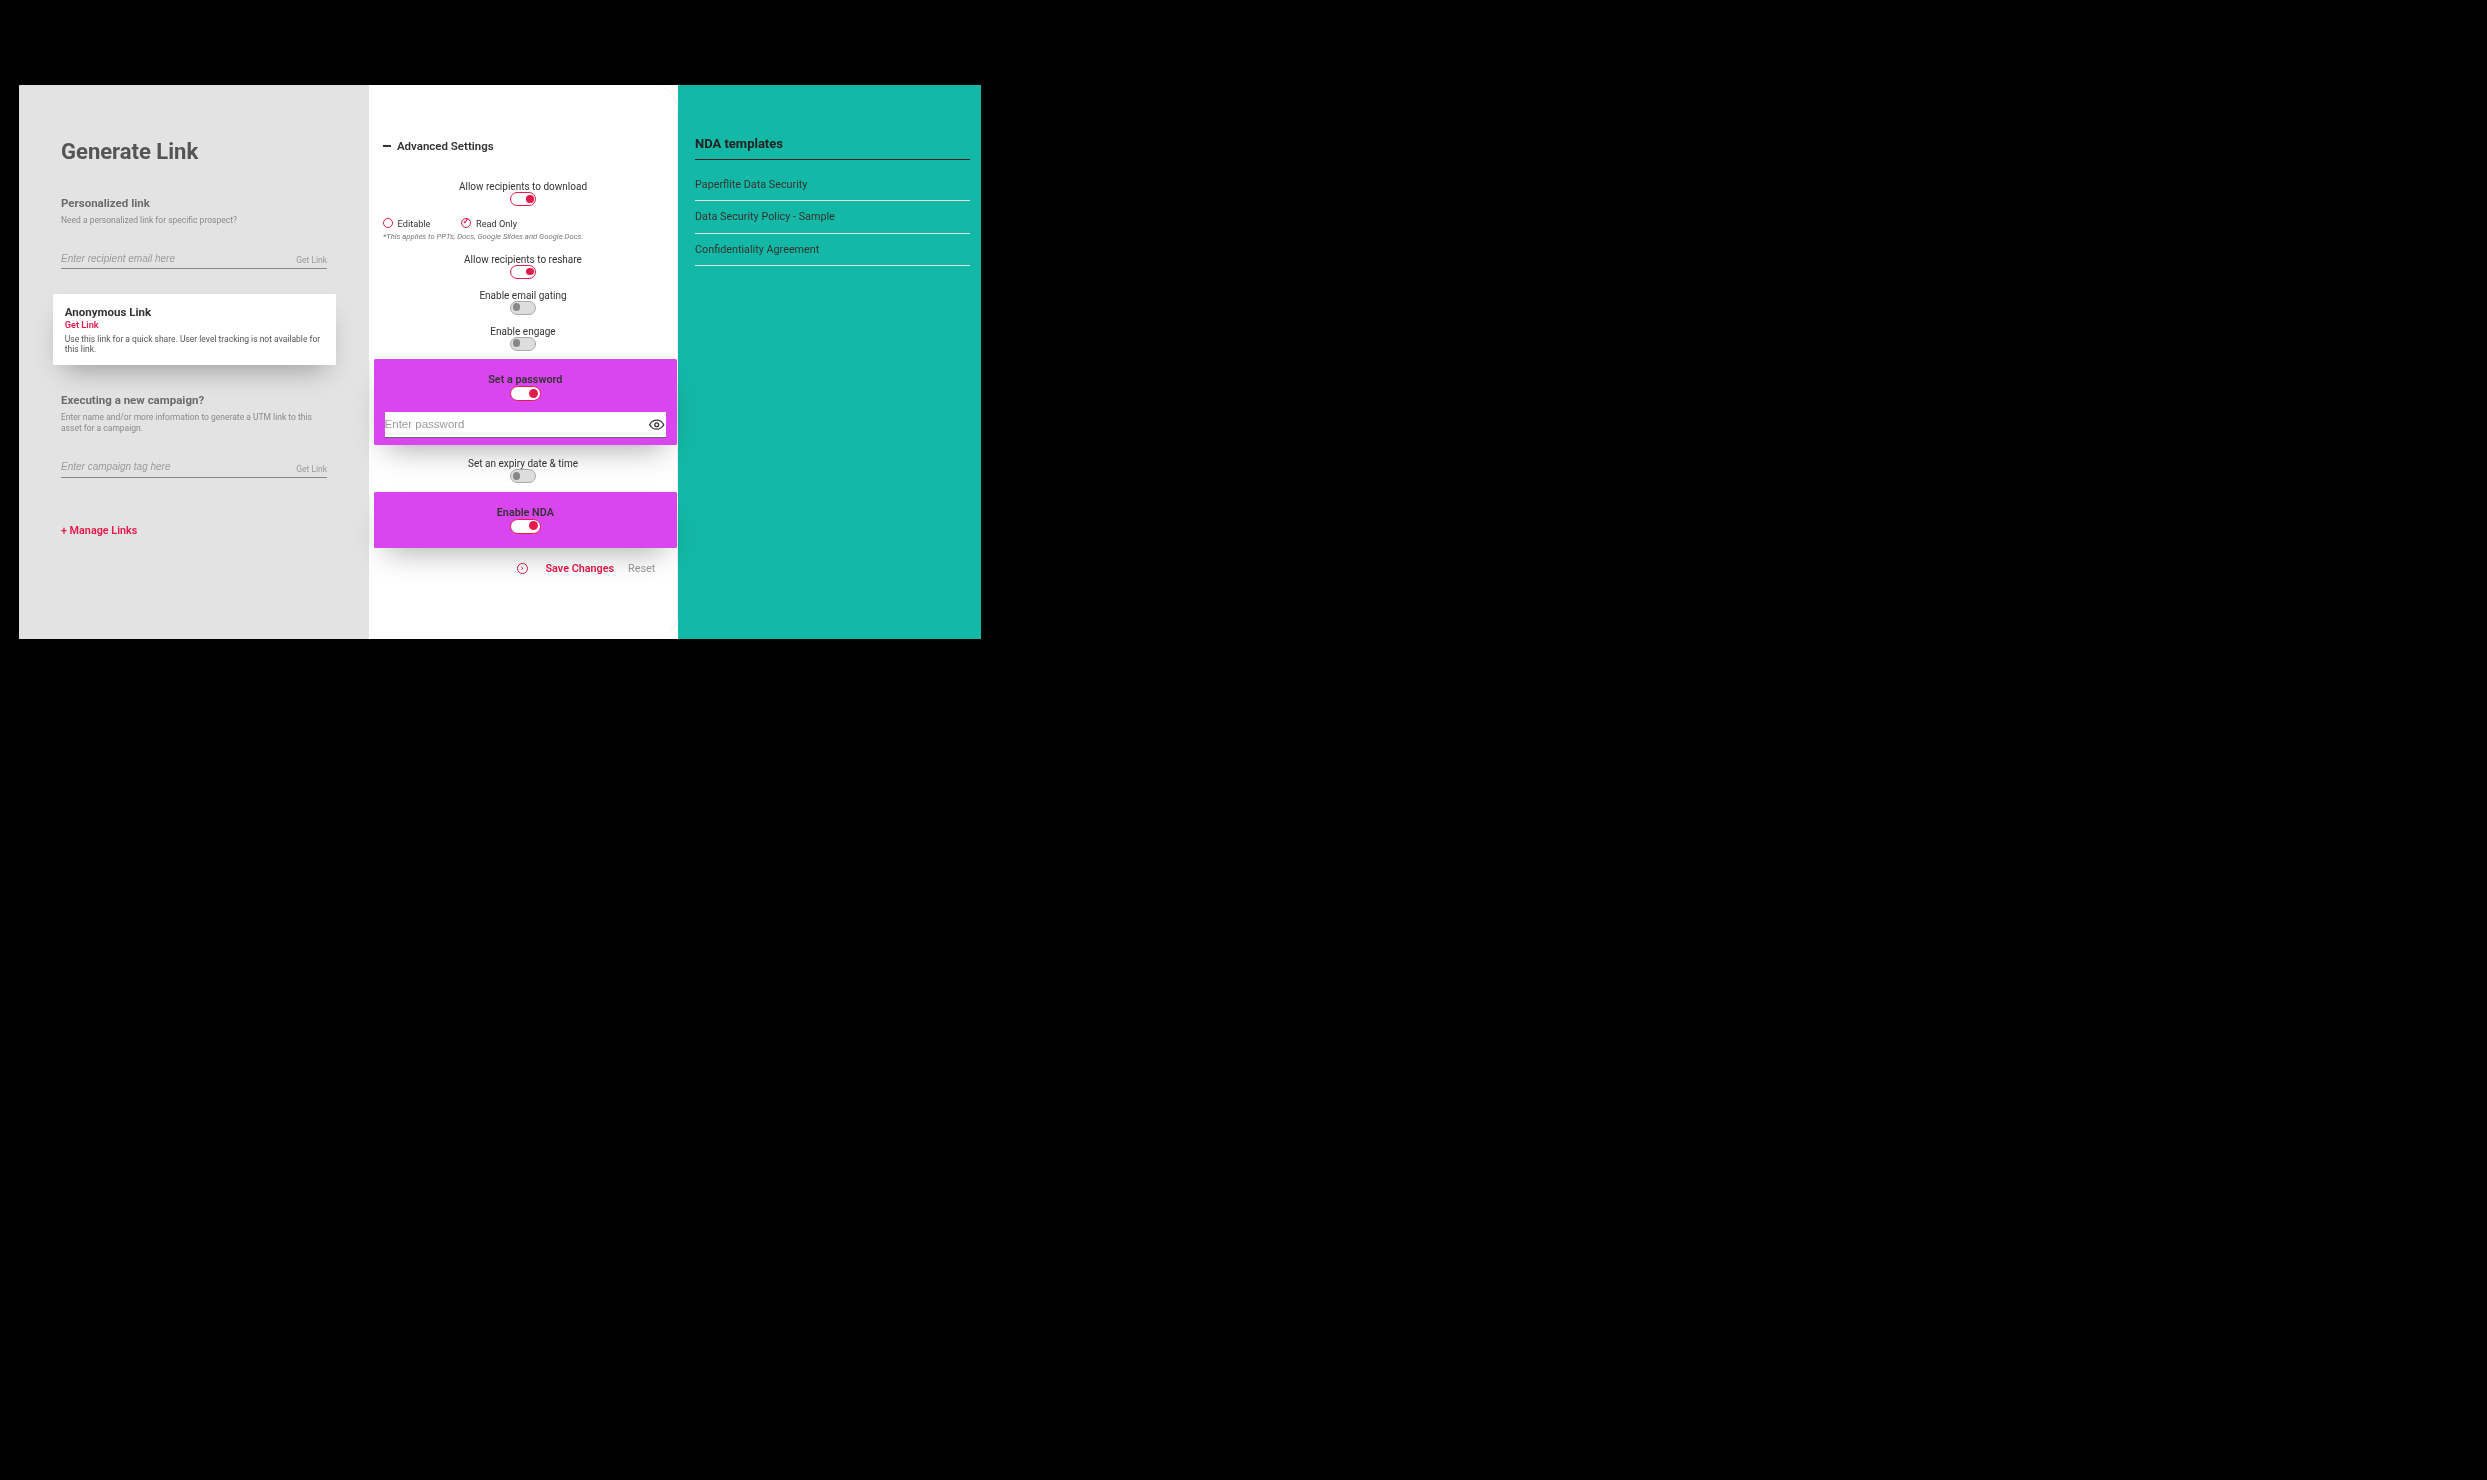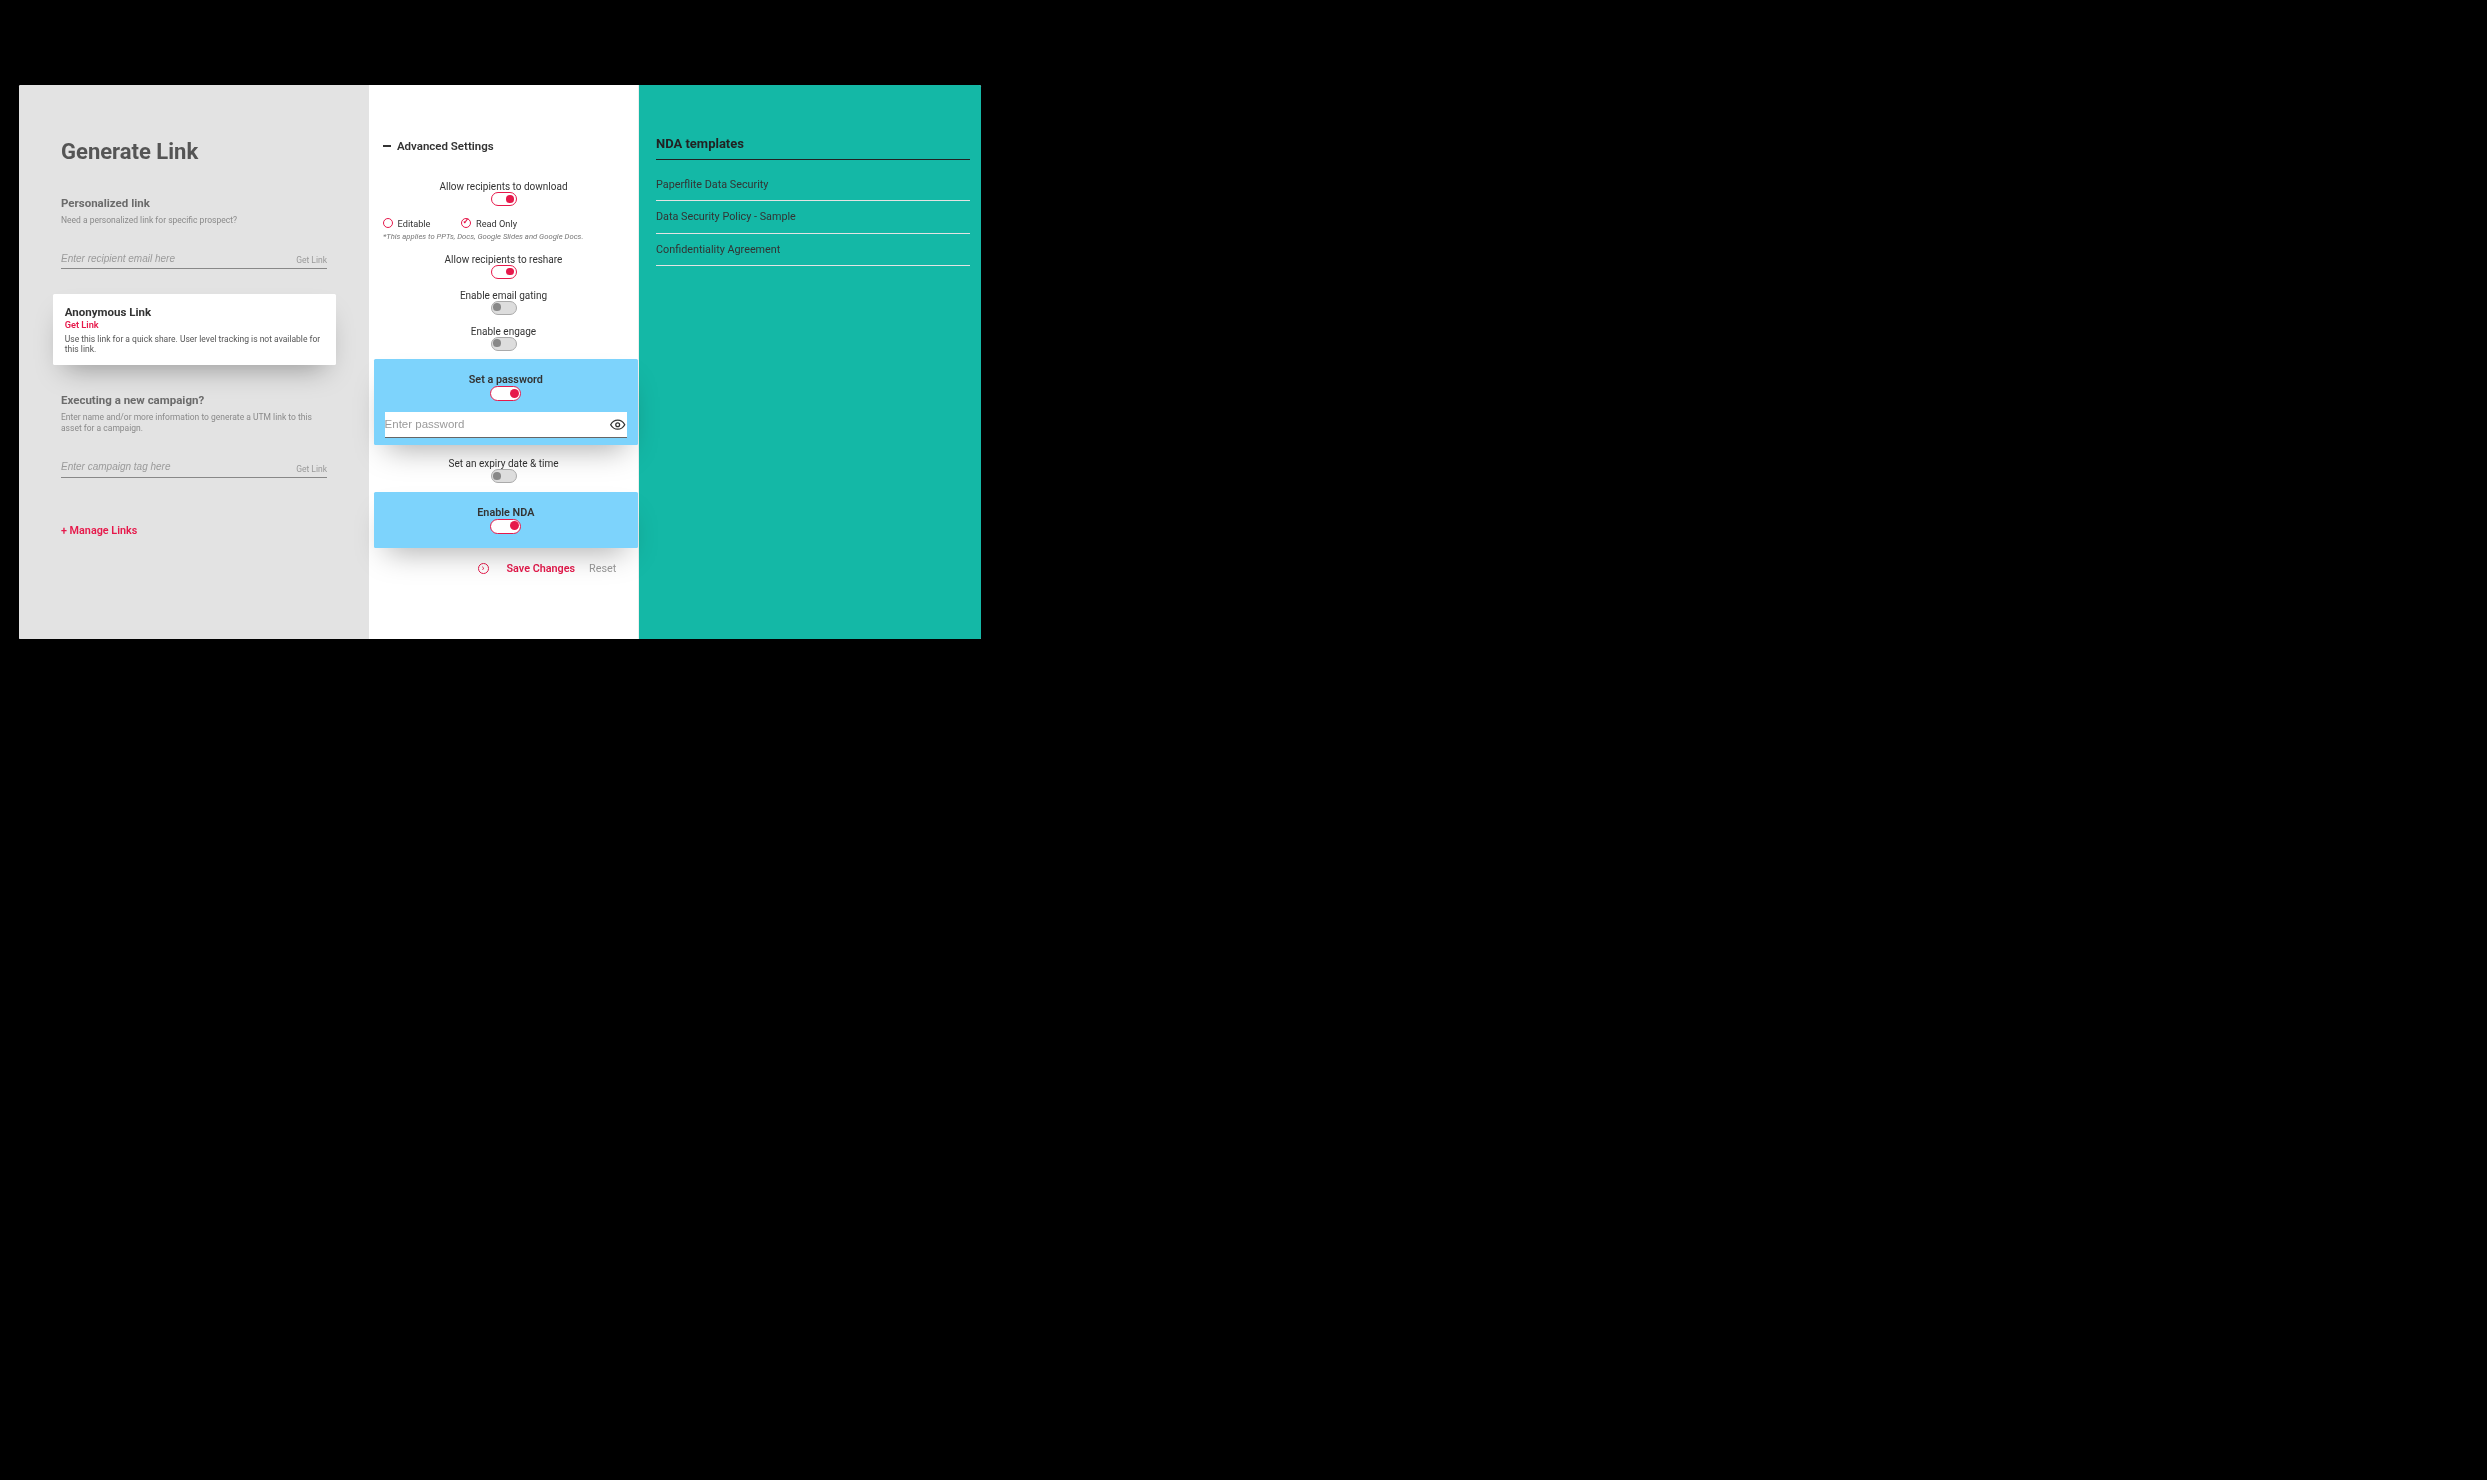--- a/index.html
+++ b/index.html
@@ -87,25 +87,26 @@
   .manage-links {
     color: #e6194b;
     font-size: 10.8px;
     font-weight: 600;
     margin-top: 21.5px;
     display: inline-block;
     cursor: pointer;
   }
   
   .col-mid {
-    width: 270px;
+    width: 309px;
     background: #fff;
     padding: 54px 14px 15.4px 14px;
     border-right: 0.8px solid #eee;
     position: relative;
+    border-radius: 25px;
   }
   .adv-head {
     display: flex;
     align-items: center;
     gap: 6.2px;
     margin-bottom: 23px;
     cursor: pointer;
   }
   .adv-head .minus {
     width: 7.7px; height: 1.5px; background: #333;
@@ -158,21 +159,21 @@
     top: 1.5px;
   }
   .toggle.on  .knob { right: 1.5px; background: #e6194b; }
   .toggle.off .knob { left: 1.5px;  background: #888; }
   .toggle.big { width: 31px; height: 15.4px; border-radius: 7.7px; }
   .toggle.big .knob { width: 9.2px; height: 9.2px; top: 1.5px; }
   .popout {
     position: relative;
     left: -9.2px;
     width: calc(100% + 23px);
-    background: #7dd3fc;
+    background: #d946ef;
     padding: 7.7px 10.8px;
     box-shadow: 0 15.4px 31px -12.3px rgba(0,0,0,0.35);
     border-radius: 1.5px;
     margin: 3.1px 0 7.7px 0;
   }
   .popout .setting-row { padding: 6.2px 0; font-weight: 600; font-size: 10.8px; }
   .pw-field {
     position: relative;
     border-bottom: 0.8px solid #666;
     margin-top: 4.6px;

